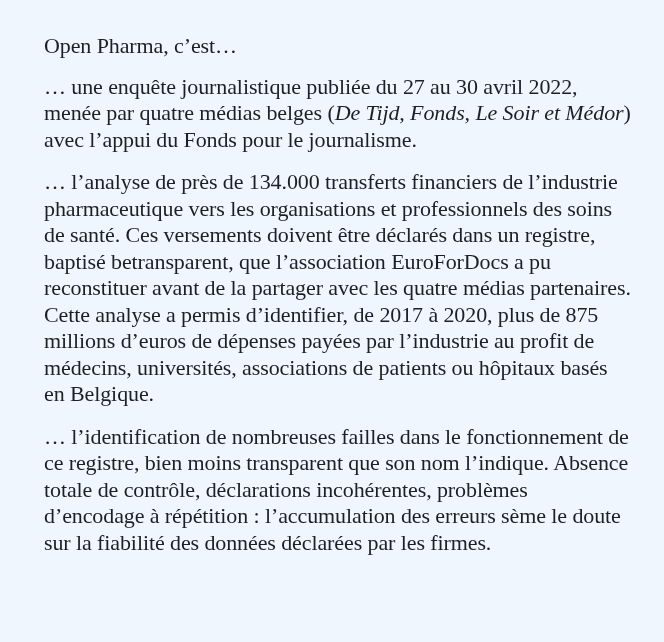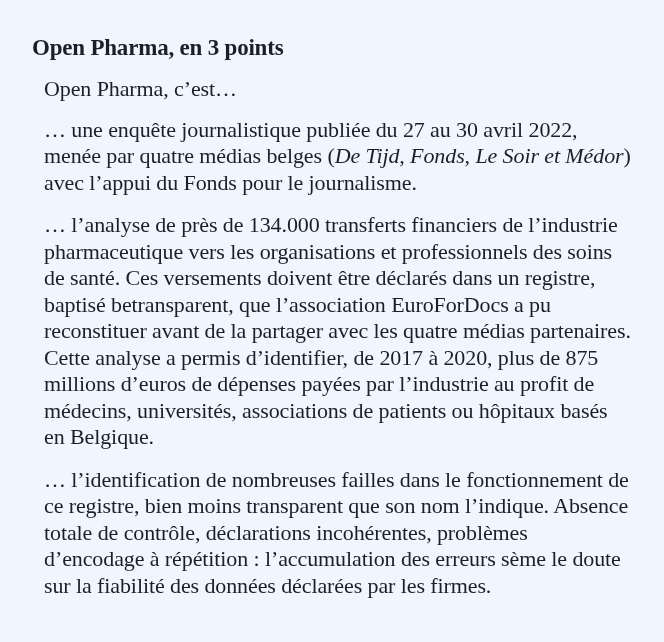--- a/index.html
+++ b/index.html
@@ -33,18 +33,17 @@
     }
     .intro {
       margin-bottom: 14px;
     }
     em { font-style: italic; }
   </style>
 </head>
 <body>
 
 <div class="box">
-  <h2 class="title">Open Pharma, en 3 points</h2>
   <p class="para intro">Open Pharma, c’est…</p>
   <p class="para"><span>… une enquête journalistique publiée du 27 au 30 avril 2022, menée par quatre médias belges (</span><em>De Tijd, Fonds, Le Soir et Médor</em><span>) avec l’appui du Fonds pour le journalisme.</span></p>
   <p class="para">… l’analyse de près de 134.000 transferts financiers de l’industrie pharmaceutique vers les organisations et professionnels des soins de santé. Ces versements doivent être déclarés dans un registre, baptisé betransparent, que l’association EuroForDocs a pu reconstituer avant de la partager avec les quatre médias partenaires. Cette analyse a permis d’identifier, de 2017 à 2020, plus de 875 millions d’euros de dépenses payées par l’industrie au profit de médecins, universités, associations de patients ou hôpitaux basés en Belgique.</p>
   <p class="para">… l’identification de nombreuses failles dans le fonctionnement de ce registre, bien moins transparent que son nom l’indique. Absence totale de contrôle, déclarations incohérentes, problèmes d’encodage à répétition : l’accumulation des erreurs sème le doute sur la fiabilité des données déclarées par les firmes.</p>
 </div>
 
 </body></html>

